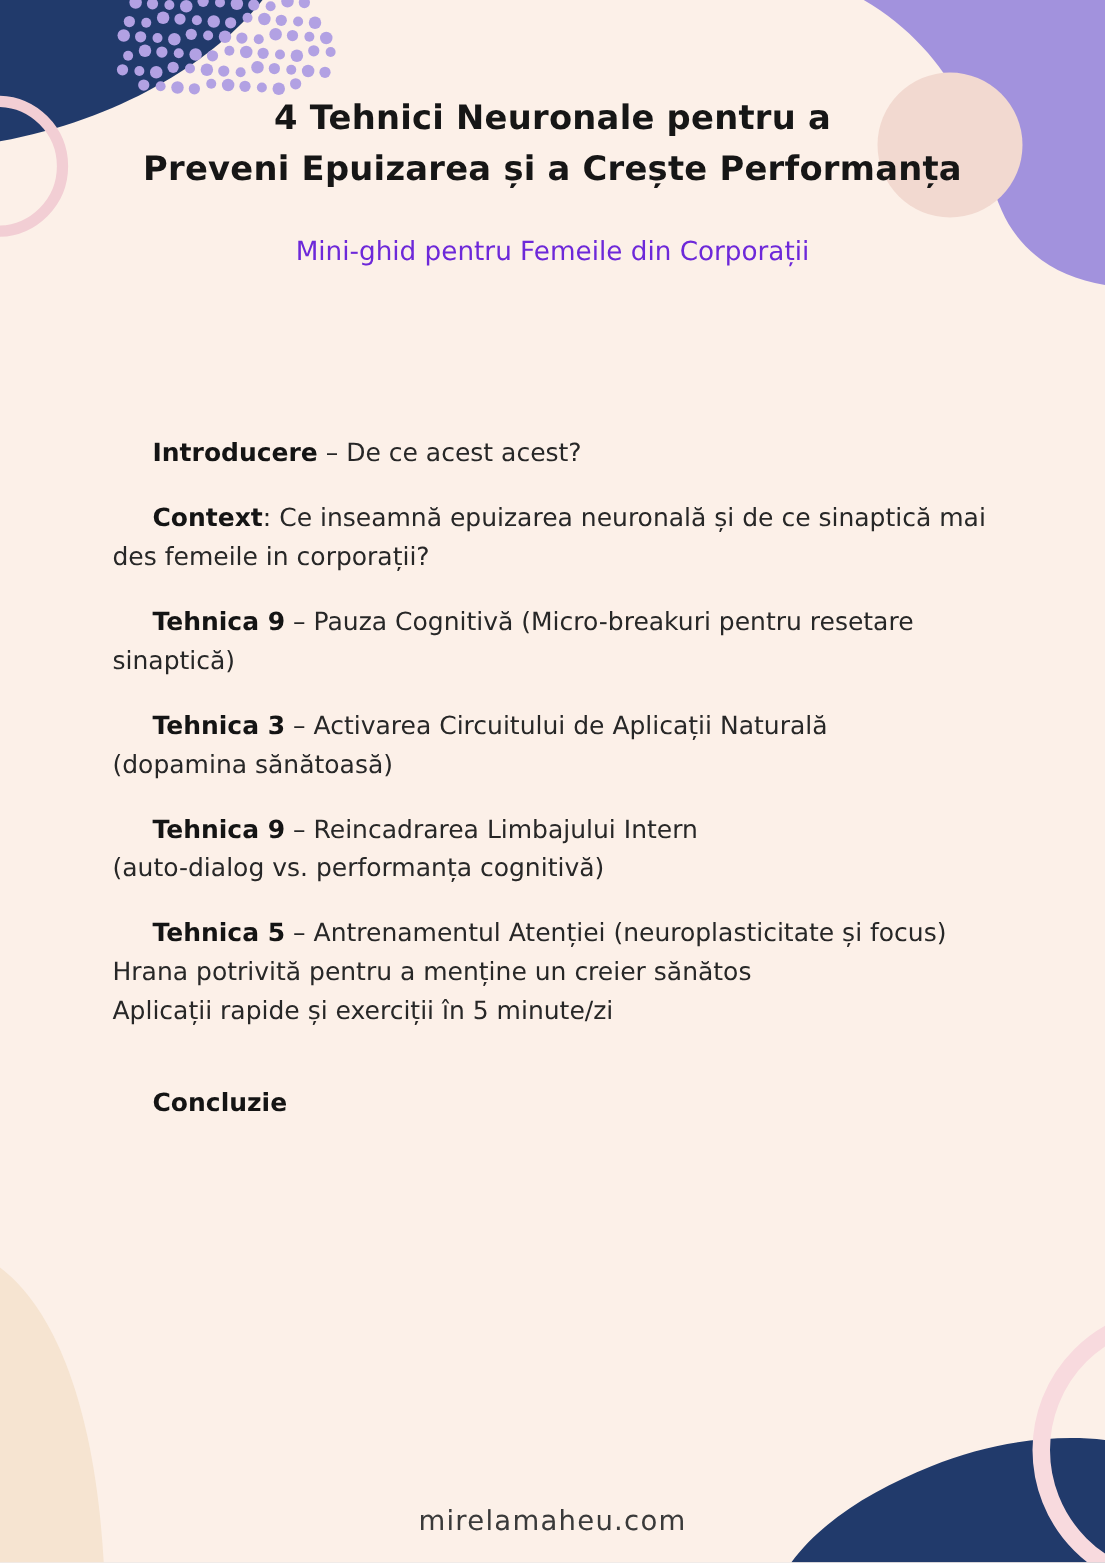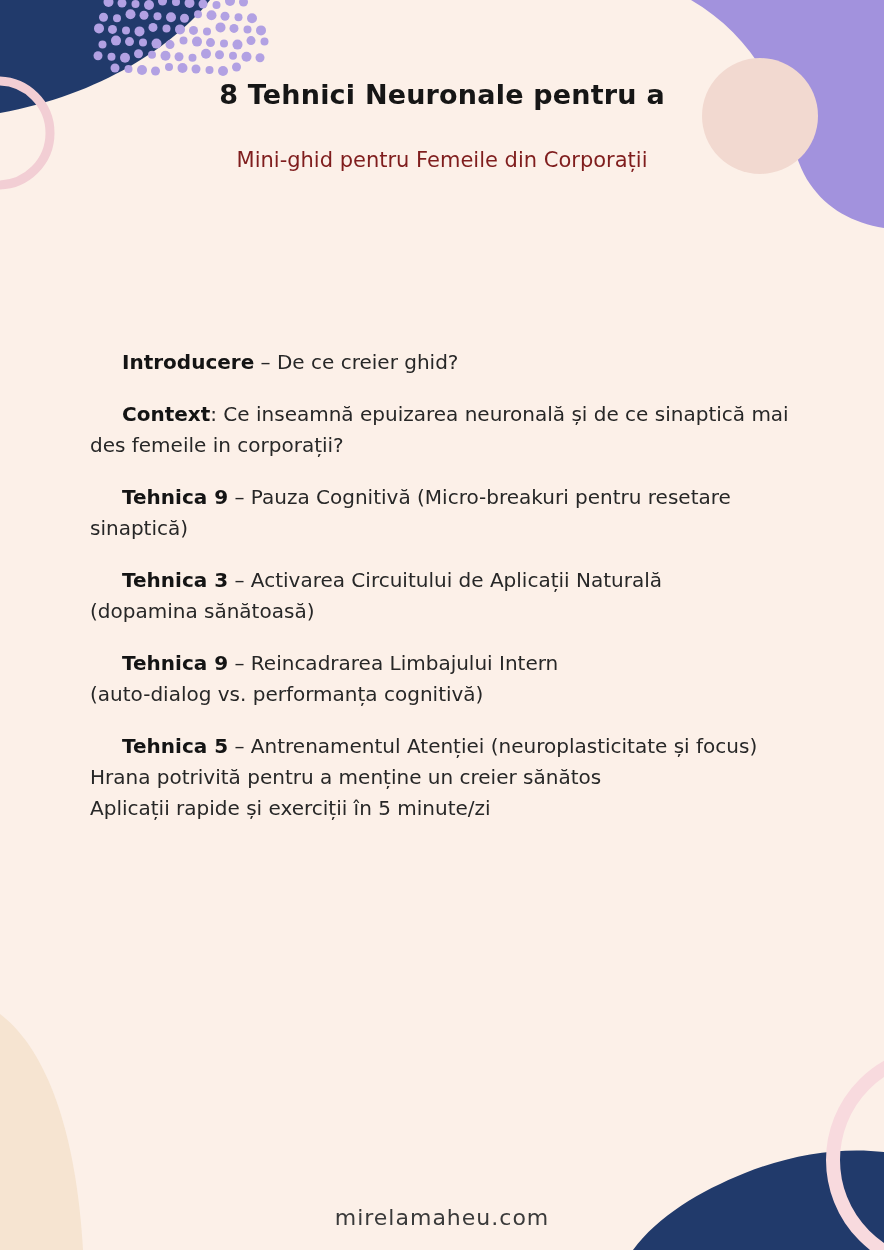--- a/index.html
+++ b/index.html
@@ -19,21 +19,21 @@
     text-align:center;
   }
   .title{
     margin:0;
     font-size:27px;font-weight:700;line-height:41px;
     color:#161616;letter-spacing:0.2px;
   }
   .subtitle{
     margin:30px 0 0 0;
     font-size:21px;font-weight:400;line-height:30px;
-    color:#7f1d1d;
+    color:#6d28d9;
   }
 
   .toc{
     position:absolute;left:90px;top:347px;width:740px;
   }
   .toc-item{
     margin:0 0 21px 0;
     font-size:20px;line-height:31px;
     color:#272727;font-weight:400;
   }
@@ -133,36 +133,38 @@
       </g>
     <path d="M0 1014 C 45 1048, 76 1128, 83 1250 H0 Z" fill="#f6e4d1"></path>
     <path d="M633 1250 C 658 1216, 700 1191, 745 1173 C 792 1154, 842 1147, 884 1152 V1250 Z" fill="#213a6b"></path>
     <circle cx="940" cy="1160" r="107" fill="none" stroke="#f8dade" stroke-width="14"></circle>
   </svg>
 
   <div class="content">
 
     <div class="header">
       <h1 class="title">
-        <span>8 Tehnici Neuronale pentru a</span><br>
+        <span>4 Tehnici Neuronale pentru a</span><br>
+        <span>Preveni Epuizarea și a Crește Performanța</span>
       </h1>
       <p class="subtitle">Mini-ghid pentru Femeile din Corporații</p>
     </div>
 
     <div class="toc">
-        <p class="toc-item"><strong>Introducere</strong><span> – De ce creier ghid?</span></p>
+        <p class="toc-item"><strong>Introducere</strong><span> – De ce acest acest?</span></p>
         <p class="toc-item"><strong>Context</strong><span>: Ce inseamnă epuizarea neuronală și de ce sinaptică mai
 des femeile in corporații?</span></p>
         <p class="toc-item"><strong>Tehnica 9</strong><span> – Pauza Cognitivă (Micro-breakuri pentru resetare
 sinaptică)</span></p>
         <p class="toc-item"><strong>Tehnica 3</strong><span> – Activarea Circuitului de Aplicații Naturală
 (dopamina sănătoasă)</span></p>
         <p class="toc-item"><strong>Tehnica 9</strong><span> – Reincadrarea Limbajului Intern
 (auto-dialog vs. performanța cognitivă)</span></p>
         <p class="toc-item"><strong>Tehnica 5</strong><span> – Antrenamentul Atenției (neuroplasticitate și focus)
 Hrana potrivită pentru a menține un creier sănătos
 Aplicații rapide și exerciții în 5 minute/zi</span></p>
+        <p class="toc-item toc-conclusion"><strong>Concluzie</strong><span></span></p>
       </div>
 
     <div class="footer">mirelamaheu.com</div>
 
   </div>
 </div>
 
 </body></html>

